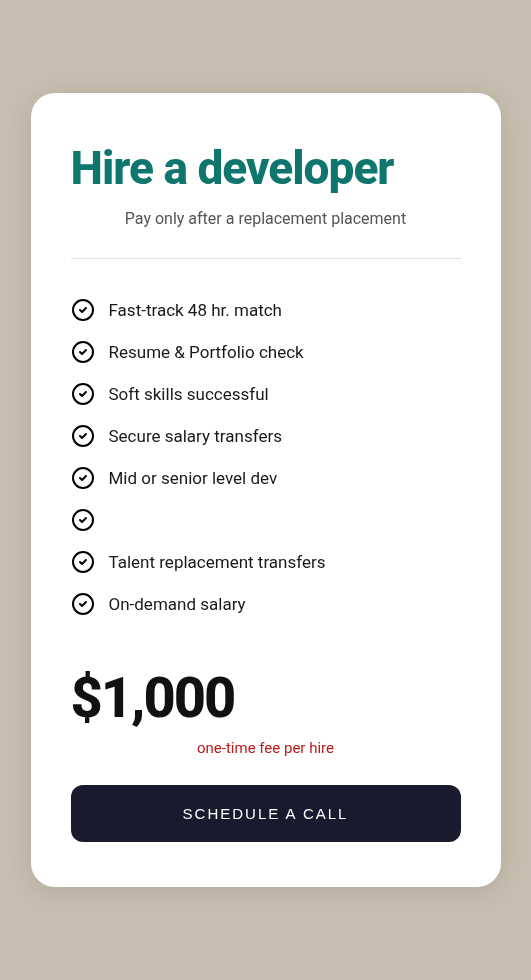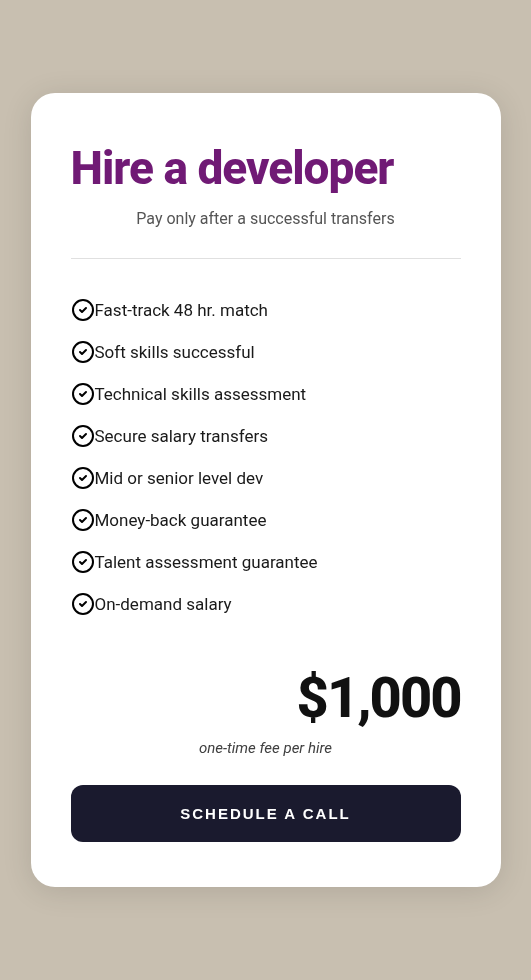--- a/index.html
+++ b/index.html
@@ -22,21 +22,21 @@
       background: #ffffff;
       border-radius: 24px;
       width: 470px;
       padding: 50px 40px 45px 40px;
       box-shadow: 0 4px 30px rgba(0,0,0,0.12);
     }
 
     .card-title {
       font-size: 46px;
       font-weight: 800;
-      color: #701a75;
+      color: #0f766e;
       line-height: 1.1;
       margin-bottom: 16px;
       letter-spacing: -1px;
     }
 
     .card-subtitle {
       font-size: 16px;
       color: #555555;
       margin-bottom: 30px;
       text-align: center;
@@ -49,20 +49,21 @@
     }
 
     .features-list {
       list-style: none;
       margin-bottom: 40px;
     }
 
     .feature-item {
       display: flex;
       align-items: center;
+      gap: 14px;
       padding: 9px 0;
     }
 
     .check-icon {
       flex-shrink: 0;
       width: 24px;
       height: 24px;
       display: flex;
       align-items: center;
       justify-content: center;
@@ -73,127 +74,125 @@
       height: 24px;
     }
 
     .feature-text {
       font-size: 17px;
       color: #1a1a1a;
       font-weight: 400;
     }
 
     .price-section {
-      text-align: right;
+      text-align: left;
       margin-bottom: 8px;
     }
 
     .price {
       font-size: 56px;
       font-weight: 800;
       color: #111111;
       letter-spacing: -2px;
     }
 
     .price-description {
       font-size: 15px;
-      color: #404040;
+      color: #b91c1c;
       margin-bottom: 28px;
       text-align: center;
-      font-style: italic;
     }
 
     .cta-button {
       display: block;
       width: 100%;
       background-color: #1a1a2e;
       color: #ffffff;
       border: none;
       border-radius: 12px;
       padding: 20px;
       font-size: 15px;
-      font-weight: 700;
+      font-weight: 400;
       letter-spacing: 2px;
       text-transform: uppercase;
       cursor: pointer;
       text-align: center;
     }
   </style>
 </head>
 <body>
 
 <div class="card">
   <h1 class="card-title">Hire a developer</h1>
-  <p class="card-subtitle">Pay only after a successful transfers</p>
+  <p class="card-subtitle">Pay only after a replacement placement</p>
 
   <div class="divider"></div>
 
   <ul class="features-list">
   <li class="feature-item">
         <span class="check-icon">
           <svg viewBox="0 0 24 24" fill="none" stroke="currentColor" stroke-width="2" stroke-linecap="round" stroke-linejoin="round">
       <circle cx="12" cy="12" r="10"></circle>
       <polyline points="9 12 11 14 15 10"></polyline>
     </svg>
         </span>
         <span class="feature-text">Fast-track 48 hr. match</span>
       </li>
       <li class="feature-item">
         <span class="check-icon">
           <svg viewBox="0 0 24 24" fill="none" stroke="currentColor" stroke-width="2" stroke-linecap="round" stroke-linejoin="round">
       <circle cx="12" cy="12" r="10"></circle>
       <polyline points="9 12 11 14 15 10"></polyline>
     </svg>
         </span>
+        <span class="feature-text">Resume &amp; Portfolio check</span>
+      </li>
+      <li class="feature-item">
+        <span class="check-icon">
+          <svg viewBox="0 0 24 24" fill="none" stroke="currentColor" stroke-width="2" stroke-linecap="round" stroke-linejoin="round">
+      <circle cx="12" cy="12" r="10"></circle>
+      <polyline points="9 12 11 14 15 10"></polyline>
+    </svg>
+        </span>
         <span class="feature-text">Soft skills successful</span>
       </li>
       <li class="feature-item">
         <span class="check-icon">
           <svg viewBox="0 0 24 24" fill="none" stroke="currentColor" stroke-width="2" stroke-linecap="round" stroke-linejoin="round">
       <circle cx="12" cy="12" r="10"></circle>
       <polyline points="9 12 11 14 15 10"></polyline>
     </svg>
         </span>
-        <span class="feature-text">Technical skills assessment</span>
-      </li>
-      <li class="feature-item">
-        <span class="check-icon">
-          <svg viewBox="0 0 24 24" fill="none" stroke="currentColor" stroke-width="2" stroke-linecap="round" stroke-linejoin="round">
-      <circle cx="12" cy="12" r="10"></circle>
-      <polyline points="9 12 11 14 15 10"></polyline>
-    </svg>
-        </span>
         <span class="feature-text">Secure salary transfers</span>
       </li>
       <li class="feature-item">
         <span class="check-icon">
           <svg viewBox="0 0 24 24" fill="none" stroke="currentColor" stroke-width="2" stroke-linecap="round" stroke-linejoin="round">
       <circle cx="12" cy="12" r="10"></circle>
       <polyline points="9 12 11 14 15 10"></polyline>
     </svg>
         </span>
         <span class="feature-text">Mid or senior level dev</span>
       </li>
       <li class="feature-item">
         <span class="check-icon">
           <svg viewBox="0 0 24 24" fill="none" stroke="currentColor" stroke-width="2" stroke-linecap="round" stroke-linejoin="round">
       <circle cx="12" cy="12" r="10"></circle>
       <polyline points="9 12 11 14 15 10"></polyline>
     </svg>
         </span>
-        <span class="feature-text">Money-back guarantee</span>
-      </li>
-      <li class="feature-item">
-        <span class="check-icon">
-          <svg viewBox="0 0 24 24" fill="none" stroke="currentColor" stroke-width="2" stroke-linecap="round" stroke-linejoin="round">
-      <circle cx="12" cy="12" r="10"></circle>
-      <polyline points="9 12 11 14 15 10"></polyline>
-    </svg>
-        </span>
-        <span class="feature-text">Talent assessment guarantee</span>
+      </li>
+      <li class="feature-item">
+        <span class="check-icon">
+          <svg viewBox="0 0 24 24" fill="none" stroke="currentColor" stroke-width="2" stroke-linecap="round" stroke-linejoin="round">
+      <circle cx="12" cy="12" r="10"></circle>
+      <polyline points="9 12 11 14 15 10"></polyline>
+    </svg>
+        </span>
+        <span class="feature-text">Talent replacement transfers</span>
       </li>
       <li class="feature-item">
         <span class="check-icon">
           <svg viewBox="0 0 24 24" fill="none" stroke="currentColor" stroke-width="2" stroke-linecap="round" stroke-linejoin="round">
       <circle cx="12" cy="12" r="10"></circle>
       <polyline points="9 12 11 14 15 10"></polyline>
     </svg>
         </span>
         <span class="feature-text">On-demand salary</span>
       </li>

